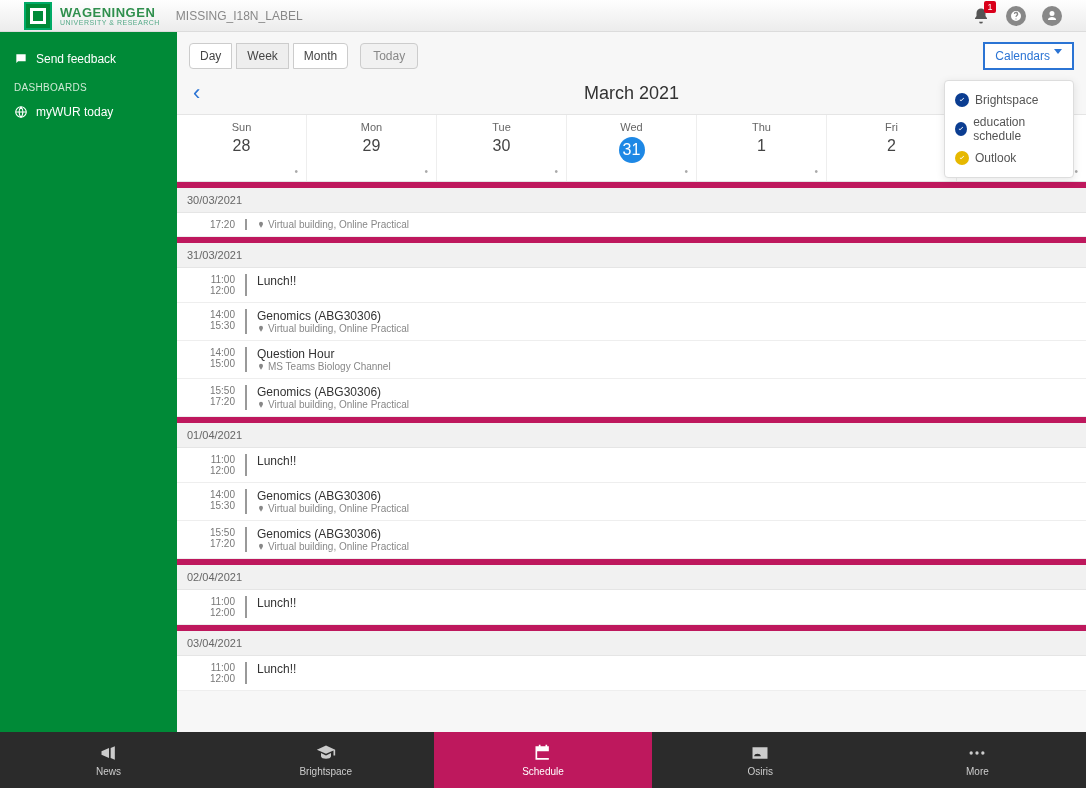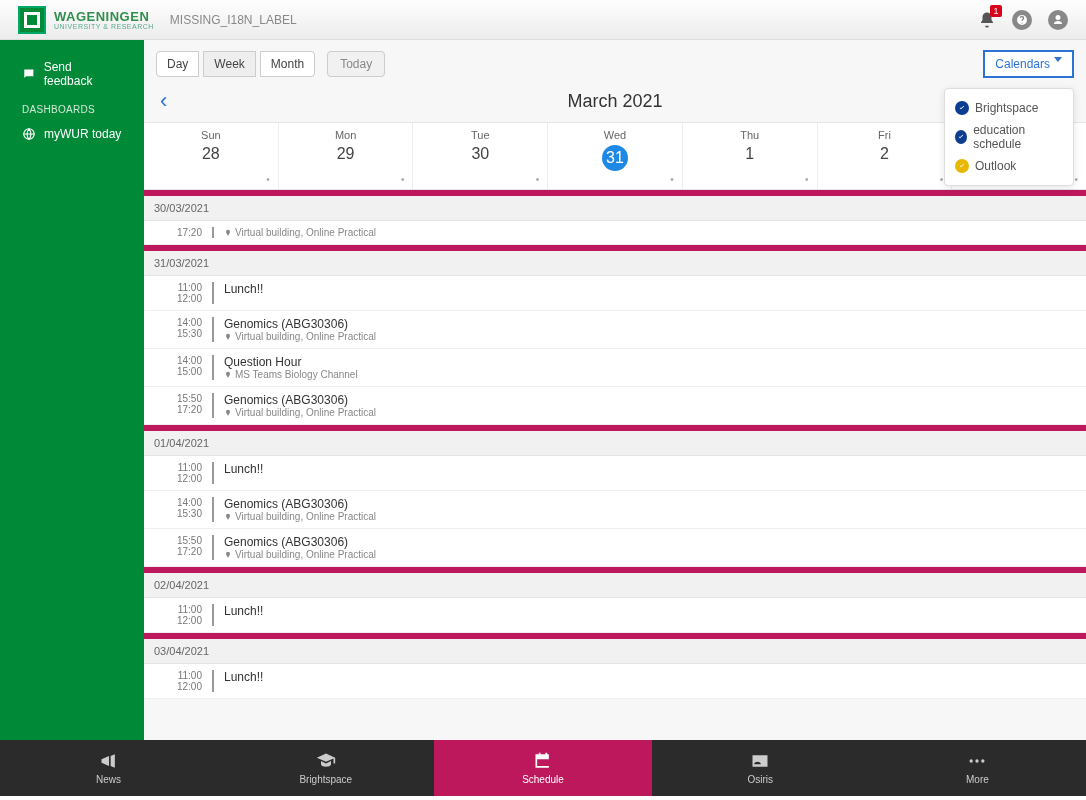--- a/index.html
+++ b/index.html
@@ -1,30 +1,30 @@
 <!DOCTYPE html>
 <html><head>
 <meta charset="utf-8">
 <style>
 * { box-sizing: border-box; margin: 0; padding: 0; font-family: Arial, Helvetica, sans-serif; }
 html, body { width: 1086px; height: 800px; overflow: hidden; background:#fff; }
-.topbar { height: 40px; display:flex; align-items:center; padding:0 18px; background:linear-gradient(180deg,#fefefe,#ececec); border-bottom:1px solid #dcdcdc;}
+.topbar { height: 32px; display:flex; align-items:center; padding:0 24px; background:linear-gradient(180deg,#fefefe,#ececec); border-bottom:1px solid #dcdcdc;}
 .logo-box { width:28px; height:28px; background:#008a37; border:2px solid #0a6; position:relative; margin-right:8px; display:flex; align-items:center; justify-content:center;}
 .logo-box::after { content:""; width:10px; height:10px; border:3px solid #fff; background:#008a37; display:block;}
 .brand-text { color:#2f8f4d; font-weight:bold; font-size:13px; letter-spacing:0.5px; line-height:1;}
 .brand-sub { color:#5a8; font-size:7px; letter-spacing:0.5px;}
 .toplabel { color:#888; font-size:12px; margin-left:16px;}
 .top-icons { margin-left:auto; display:flex; gap:16px; align-items:center;}
 .bell { position:relative; width:18px; height:18px; }
 .bell svg { width:18px; height:18px; fill:#555;}
 .badge { position:absolute; top:-6px; right:-6px; background:#d9001b; color:#fff; font-size:9px; width:12px; height:12px; border-radius:2px; display:flex; align-items:center; justify-content:center;}
 .avatar { width:20px; height:20px; border-radius:50%; background:#888; display:flex; align-items:center; justify-content:center;}
 .avatar svg { width:12px; height:12px; fill:#fff;}
 .layout { display:flex; height:calc(100% - 40px - 60px); }
-.sidebar { width:144px; background:#008a37; color:#fff; padding:12px 8px; font-size:12px;}
+.sidebar { width:177px; background:#008a37; color:#fff; padding:12px 0; font-size:12px;}
 .side-item { padding:8px 14px; display:flex; align-items:center; gap:8px; cursor:pointer;}
 .side-item svg { width:14px; height:14px; fill:#fff;}
 .side-heading { padding:8px 14px 4px; color:#cfe9d5; font-size:10px; letter-spacing:0.3px;}
 .main { flex:1; background:#f7f7f7; overflow-y:auto; position:relative;}
 .toolbar { display:flex; align-items:center; padding:10px 12px; gap:4px;}
 .vbtn { border:1px solid #ccc; background:#fff; color:#444; font-size:12px; padding:5px 10px; cursor:pointer;}
 .vbtn.first { border-radius:4px 0 0 4px;}
 .vbtn.last { border-radius:0 4px 4px 0;}
 .vbtn.active { background:#eee;}
 .todaybtn { border:1px solid #ccc; border-radius:4px; background:#f1f1f1; color:#888; font-size:12px; padding:5px 12px; margin-left:8px; cursor:pointer;}

